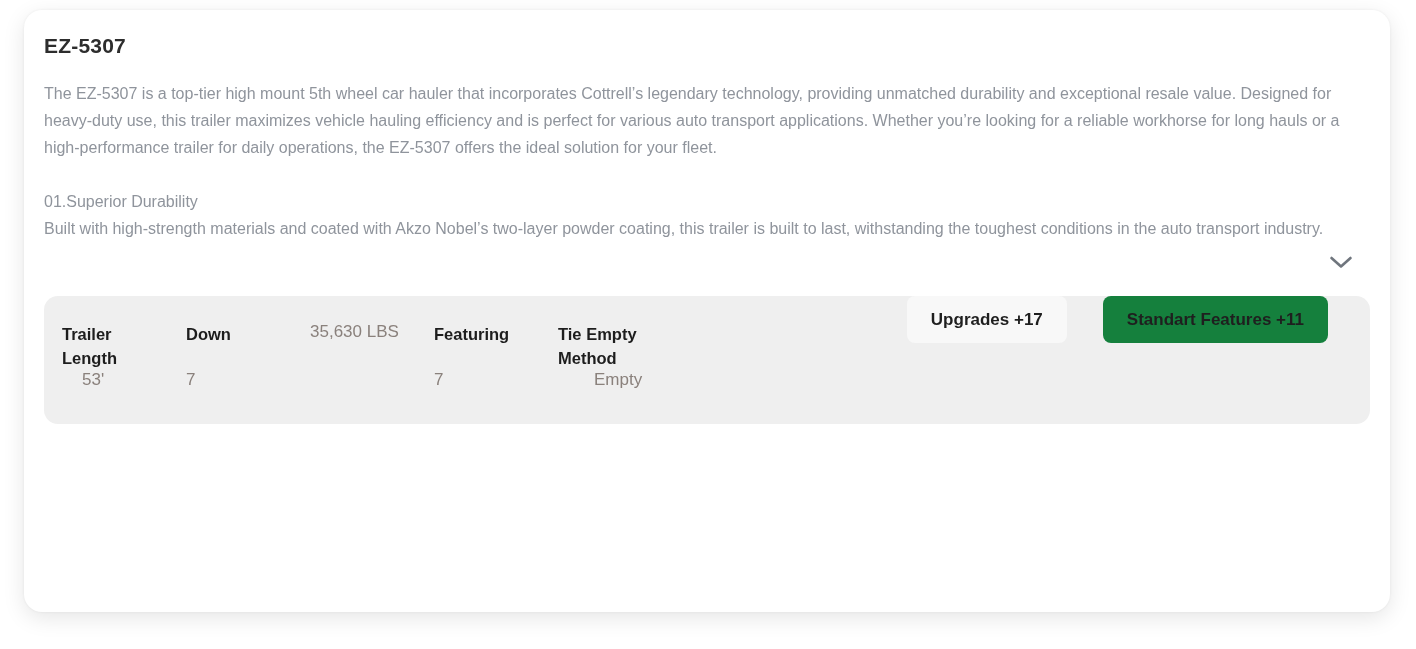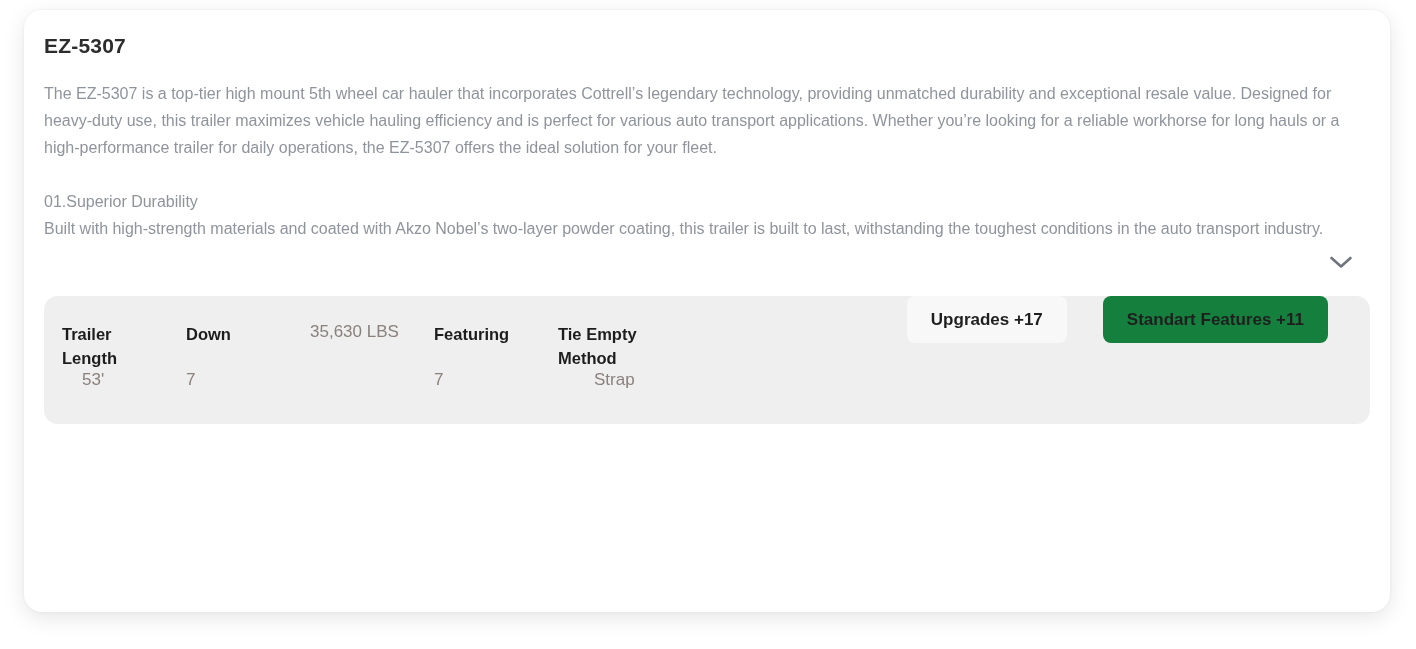--- a/index.html
+++ b/index.html
@@ -138,21 +138,21 @@
       </div>
       <div class="spec-col">
         <div class="spec-value">35,630 LBS</div>
       </div>
       <div class="spec-col">
         <div class="spec-label">Featuring</div>
         <div class="spec-value">7</div>
       </div>
       <div class="spec-col">
         <div class="spec-label">Tie Empty Method</div>
-        <div class="spec-value">Strap</div>
+        <div class="spec-value">Empty</div>
       </div>
     </div>
 
     <div class="spec-buttons">
       <button class="pill-button btn-upgrades">Upgrades +17</button>
       <button class="pill-button btn-features">Standart Features +11</button>
     </div>
 
   </div>
 

